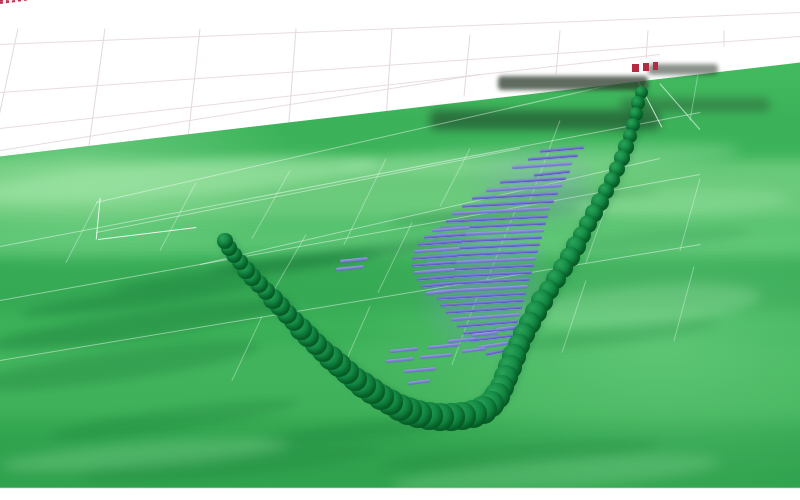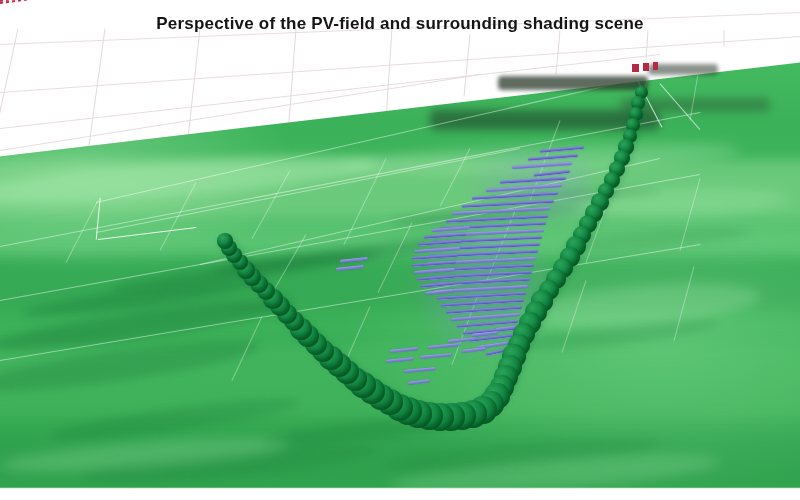--- a/index.html
+++ b/index.html
@@ -168,21 +168,20 @@
     height: 11px;
     background: #ffffff;
     z-index: 55;
   }
 </style>
 </head>
 <body>
 
 <div id="scene">
 
-  <div id="title">Perspective of the PV-field and surrounding shading scene</div>
 
   <div id="sky"></div>
   <div id="sky-grid" style="position: absolute; left: 0px; top: 0px; width: 800px; height: 210px; z-index: 3;">
       <div class="skyline" style="left: 18px; top: 27.5px; width: 122.784px; height: 1px; transform: rotate(102.225deg); transform-origin: 0px 50%; background: rgba(226, 214, 218, 0.95);"></div>
       <div class="skyline" style="left: 105px; top: 27.5px; width: 125.16px; height: 1px; transform: rotate(97.8064deg); transform-origin: 0px 50%; background: rgba(226, 214, 218, 0.95);"></div>
       <div class="skyline" style="left: 200px; top: 27.5px; width: 128.763px; height: 1px; transform: rotate(96.2419deg); transform-origin: 0px 50%; background: rgba(226, 214, 218, 0.95);"></div>
       <div class="skyline" style="left: 296px; top: 27.5px; width: 132.378px; height: 1px; transform: rotate(94.3323deg); transform-origin: 0px 50%; background: rgba(226, 214, 218, 0.95);"></div>
       <div class="skyline" style="left: 392px; top: 27.5px; width: 92.1954px; height: 1px; transform: rotate(93.7314deg); transform-origin: 0px 50%; background: rgba(226, 214, 218, 0.95);"></div>
       <div class="skyline" style="left: 470px; top: 33.5px; width: 62.2896px; height: 1px; transform: rotate(95.5275deg); transform-origin: 0px 50%; background: rgba(226, 214, 218, 0.95);"></div>
       <div class="skyline" style="left: 560px; top: 29.5px; width: 44.1814px; height: 1px; transform: rotate(95.1944deg); transform-origin: 0px 50%; background: rgba(226, 214, 218, 0.95);"></div>

